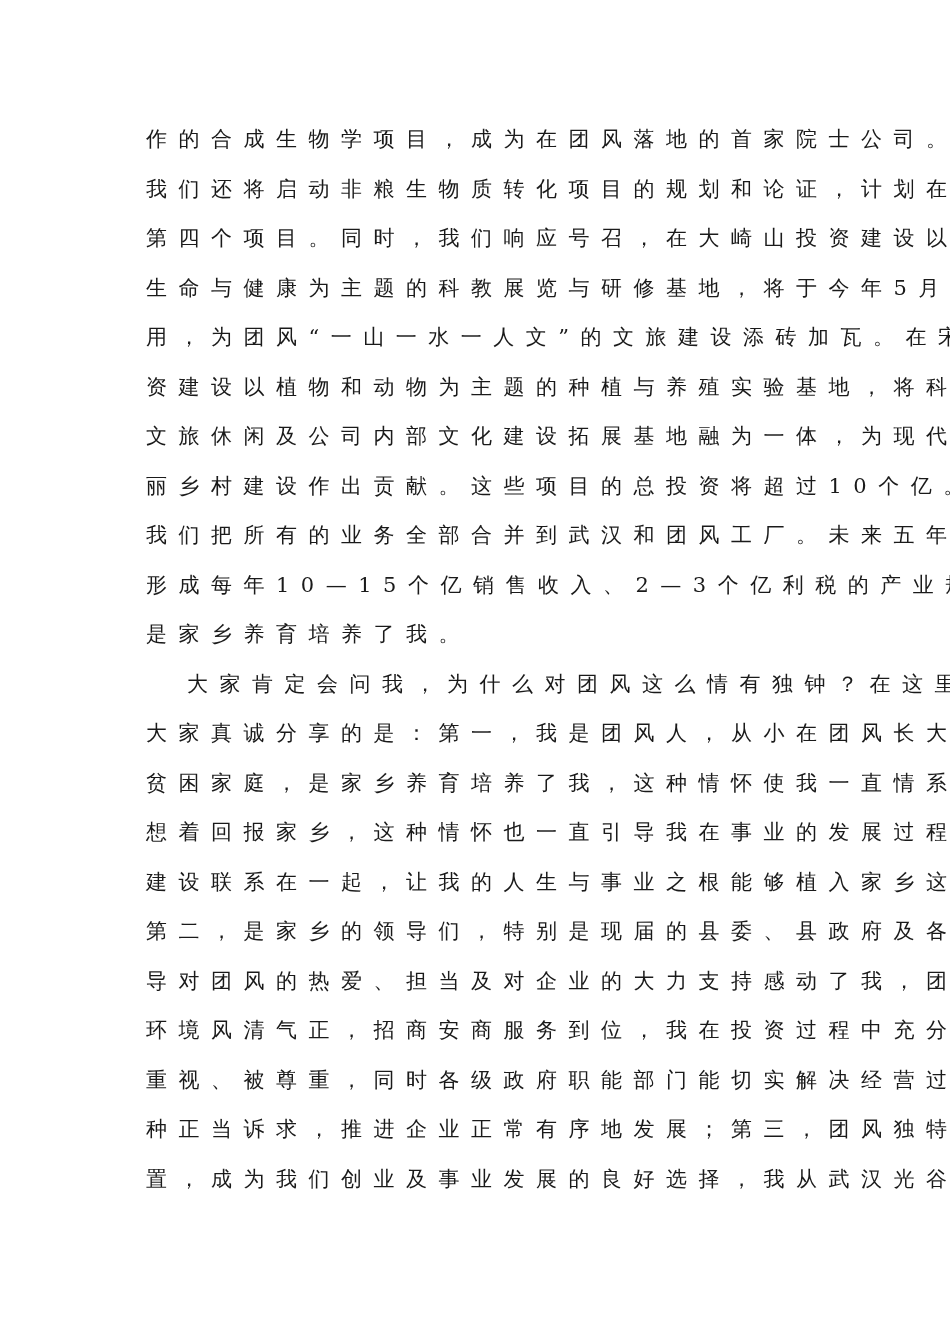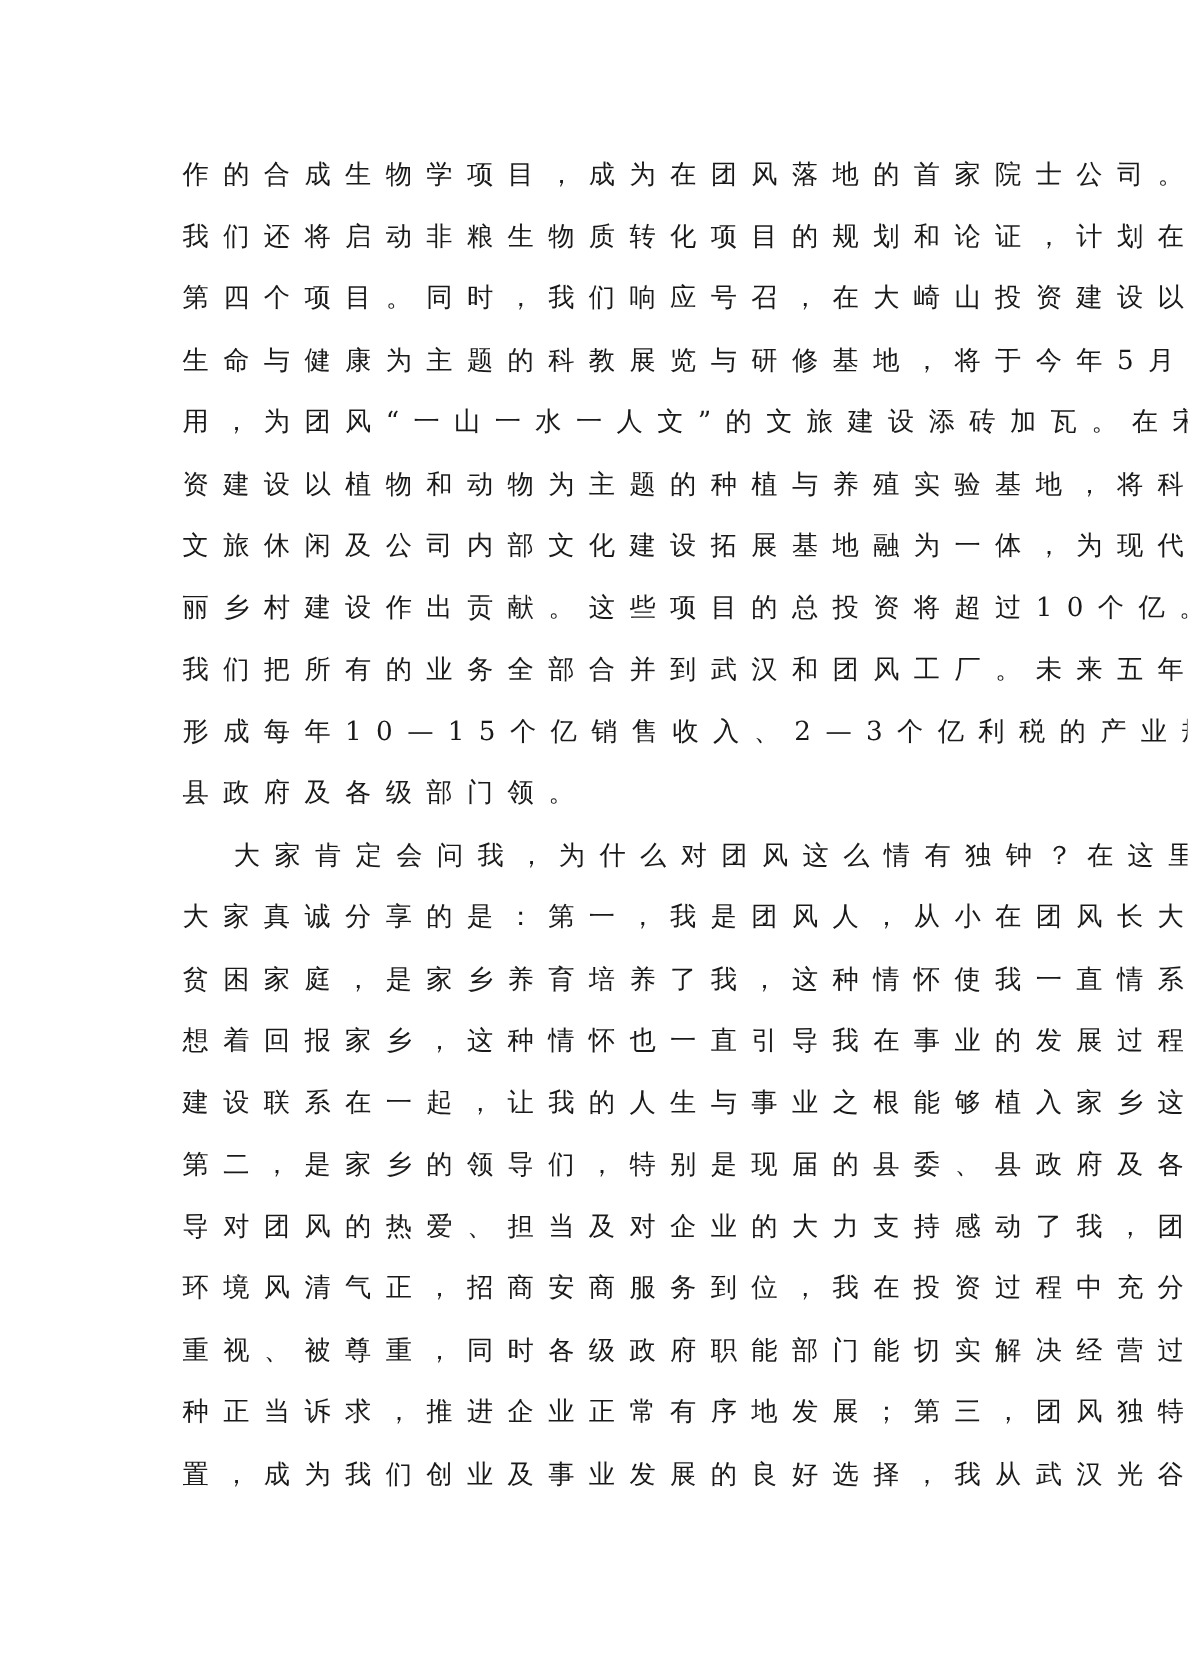--- a/index.html
+++ b/index.html
@@ -41,21 +41,21 @@
     <div class="line">作的合成生物学项目，成为在团风落地的首家院士公司。2026年，</div>
     <div class="line">我们还将启动非粮生物质转化项目的规划和论证，计划在团风落地</div>
     <div class="line">第四个项目。同时，我们响应号召，在大崎山投资建设以人与自然、</div>
     <div class="line">生命与健康为主题的科教展览与研修基地，将于今年5月份投入使</div>
     <div class="line">用，为团风“一山一水一人文”的文旅建设添砖加瓦。在宋岩村投</div>
     <div class="line">资建设以植物和动物为主题的种植与养殖实验基地，将科学研究与</div>
     <div class="line">文旅休闲及公司内部文化建设拓展基地融为一体，为现代农业及美</div>
     <div class="line">丽乡村建设作出贡献。这些项目的总投资将超过10个亿。这些年来，</div>
     <div class="line">我们把所有的业务全部合并到武汉和团风工厂。未来五年，我们将</div>
     <div class="line">形成每年10—15个亿销售收入、2—3个亿利税的产业规模，成为中</div>
-    <div class="line">县政府及各级部门领。</div>
+    <div class="line">是家乡养育培养了我。</div>
   </div>
   <div class="para">
     <div class="line indent">大家肯定会问我，为什么对团风这么情有独钟？在这里我要跟</div>
     <div class="line">大家真诚分享的是：第一，我是团风人，从小在团风长大，出生于</div>
     <div class="line">贫困家庭，是家乡养育培养了我，这种情怀使我一直情系家乡，总</div>
     <div class="line">想着回报家乡，这种情怀也一直引导我在事业的发展过程中与家乡</div>
     <div class="line">建设联系在一起，让我的人生与事业之根能够植入家乡这块土地；</div>
     <div class="line">第二，是家乡的领导们，特别是现届的县委、县政府及各级部门领</div>
     <div class="line">导对团风的热爱、担当及对企业的大力支持感动了我，团风的政商</div>
     <div class="line">环境风清气正，招商安商服务到位，我在投资过程中充分感受到受</div>

